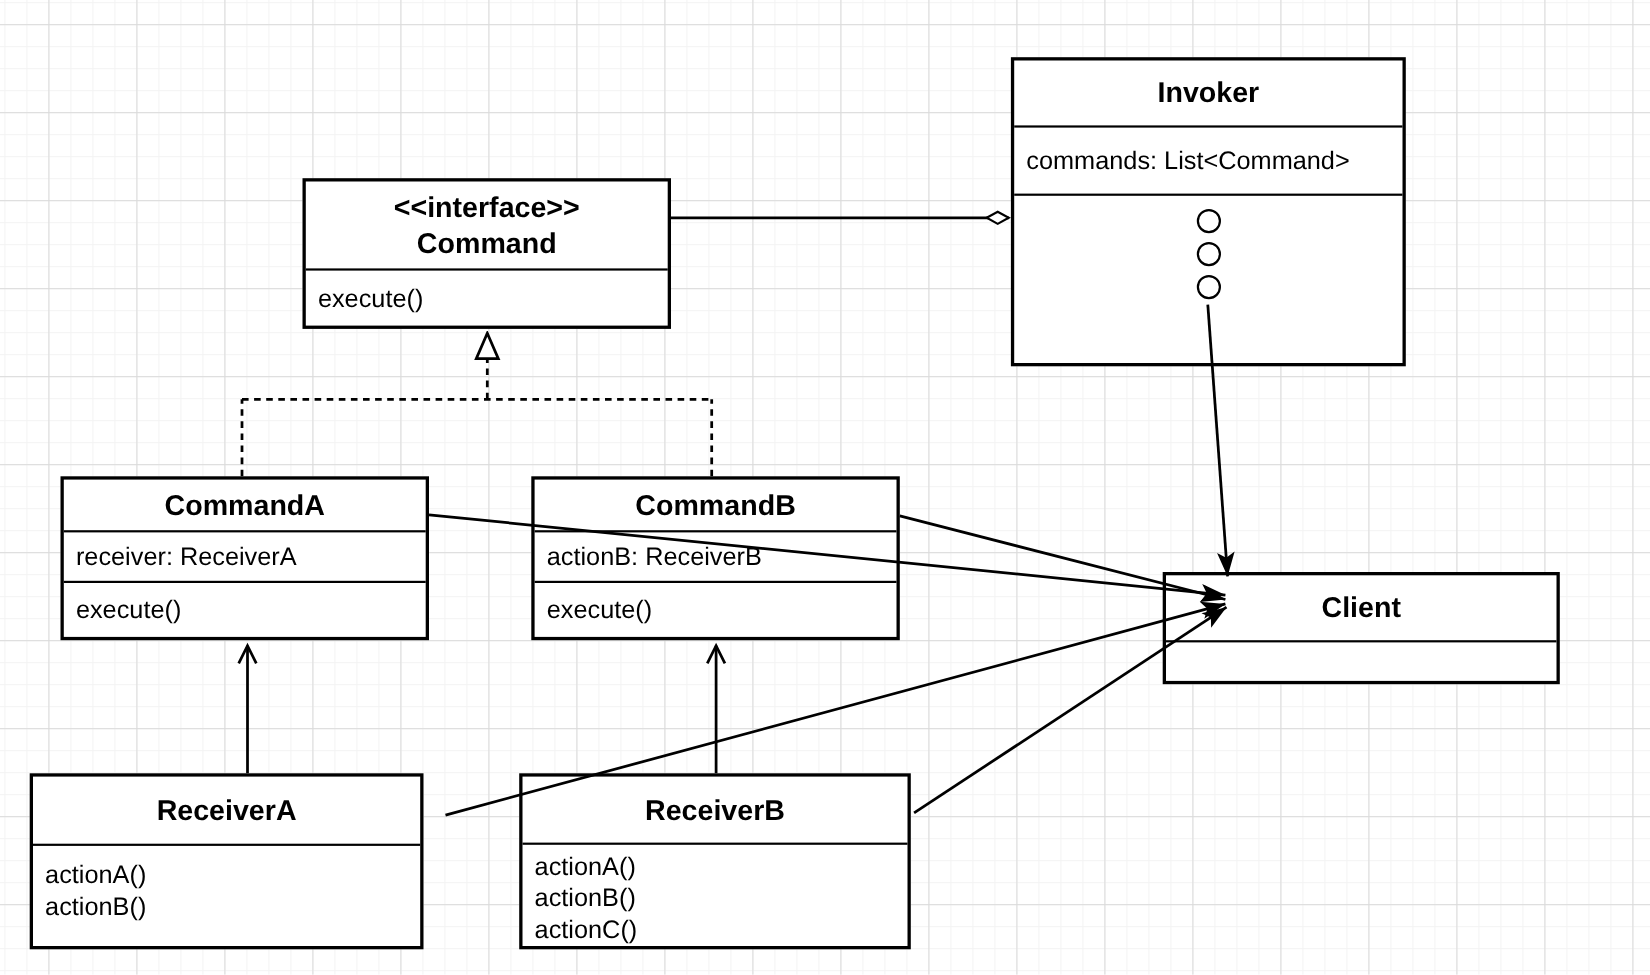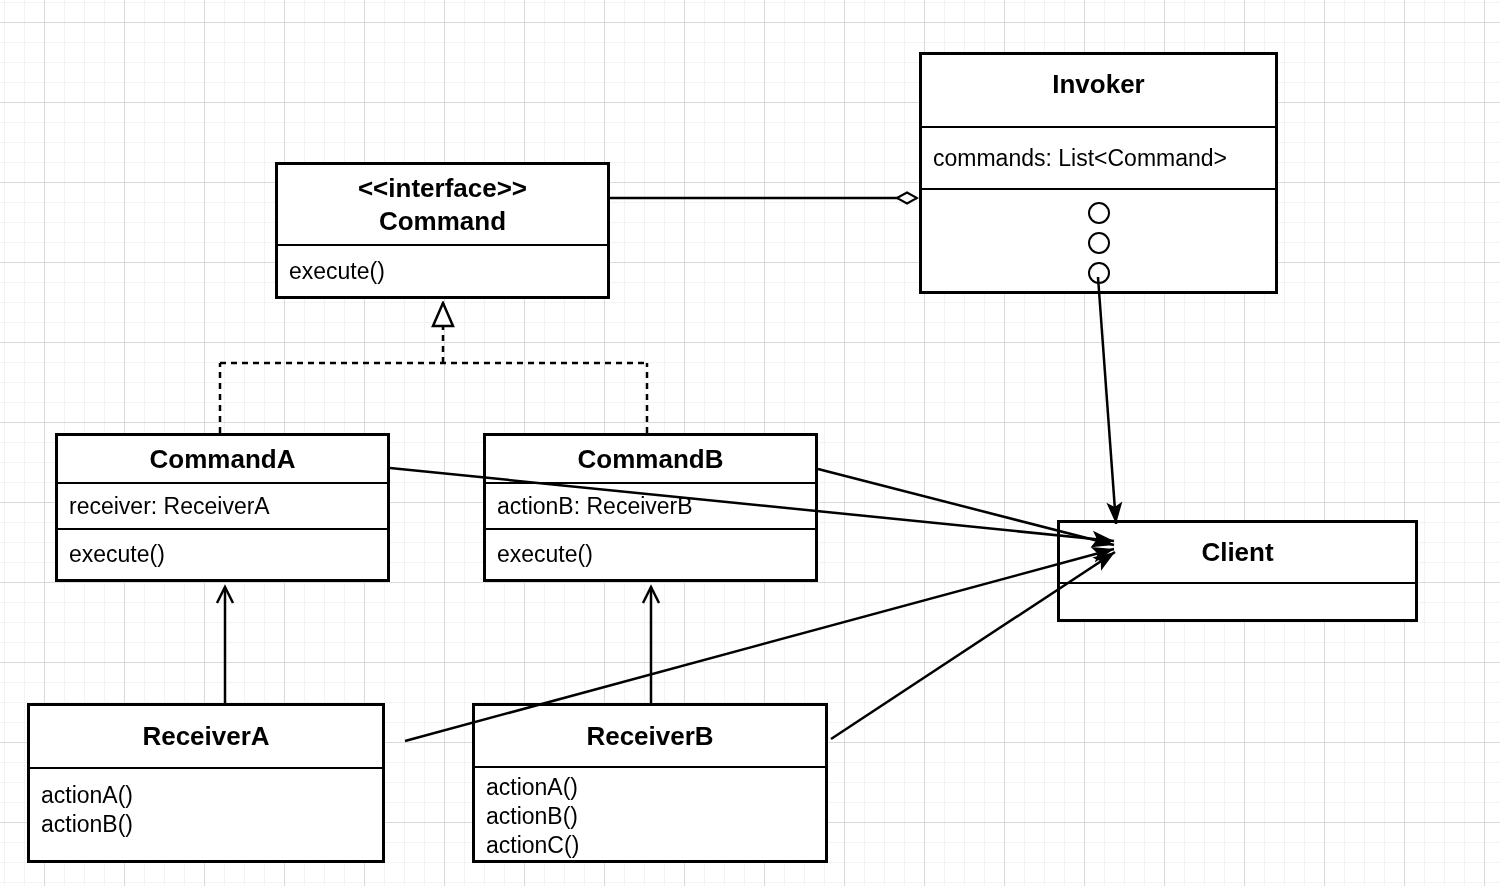--- a/index.html
+++ b/index.html
@@ -33,25 +33,25 @@
   .q-circle{width:22px;height:22px;border:2.5px solid #000;border-radius:50%;box-sizing:border-box;background:#fff;}
   .grow{flex-grow:1;}
   svg.edges{position:absolute;left:0;top:0;width:1500px;height:886px;pointer-events:none;}
   svg.edges polyline{pointer-events:stroke;}
 </style>
 </head>
 <body>
 
 <div class="canvas">
 
-  <div class="uml-class" style="left:919px;top:52px;width:359px;height:242px;">
+  <div class="uml-class" style="left:919px;top:52px;width:359px;height:281px;">
     <div class="cmp title-cmp" style="height:59px;">
       <div class="cls-title">Invoker</div>
     </div>
-    <div class="cmp center-line" style="height:62px;margin-top:12px;">
+    <div class="cmp center-line" style="height:62px;">
       <span>commands: List&lt;Command&gt;</span>
     </div>
     <div class="cmp circles-cmp grow">
       <div class="q-circle"></div>
       <div class="q-circle"></div>
       <div class="q-circle"></div>
     </div>
   </div>
 
   <div class="uml-class" style="left:275px;top:162px;width:335px;height:137px;">

